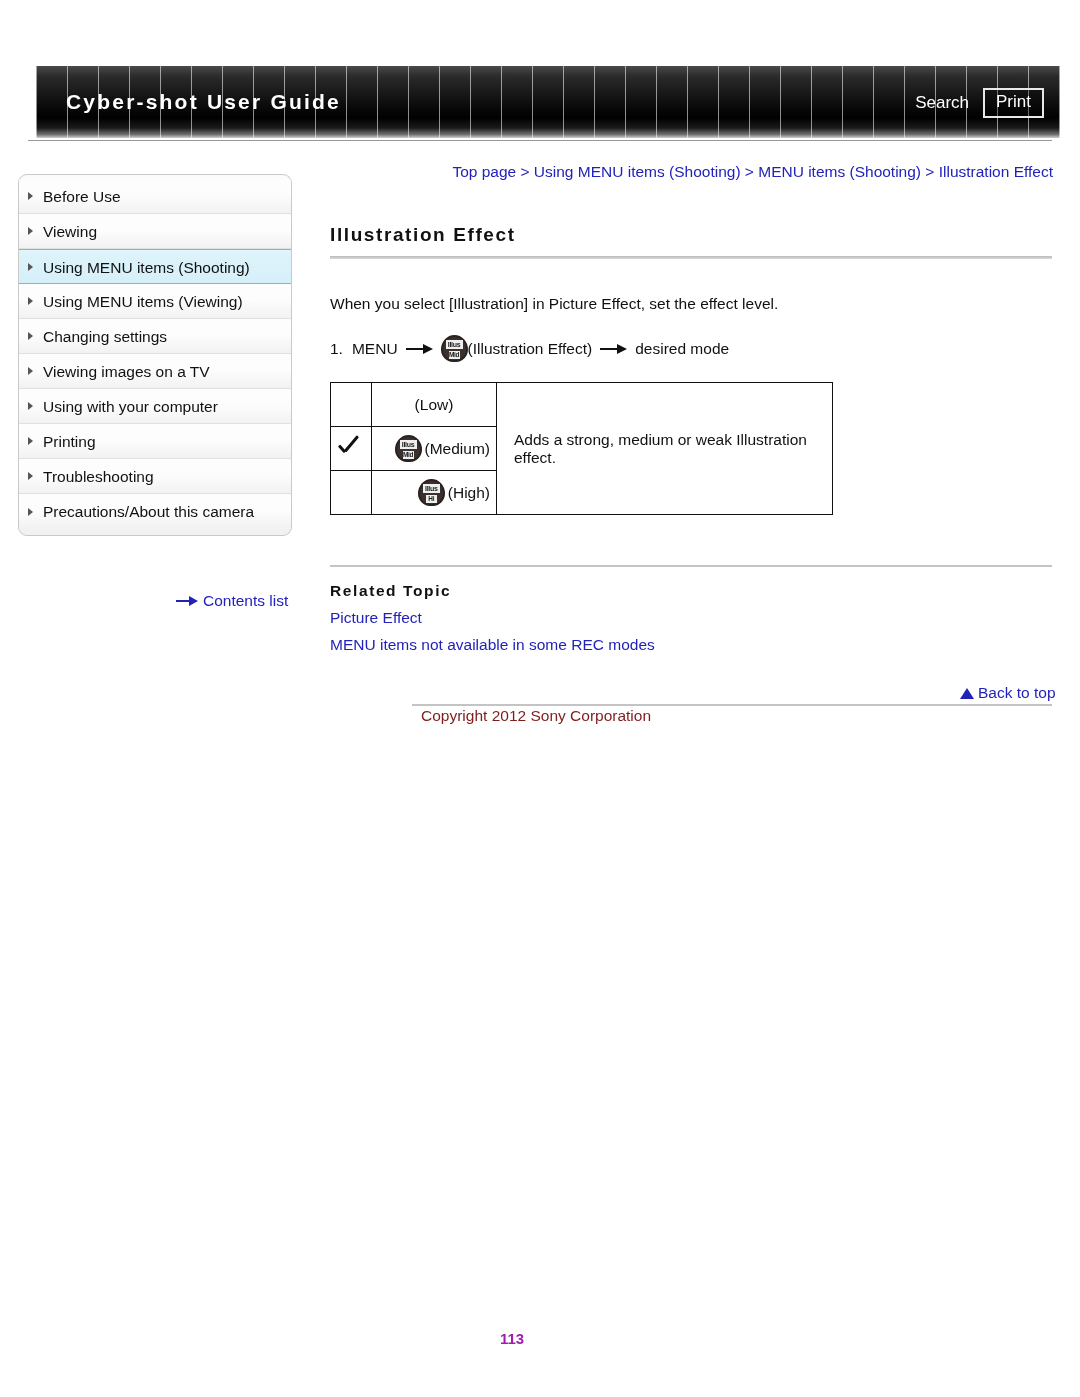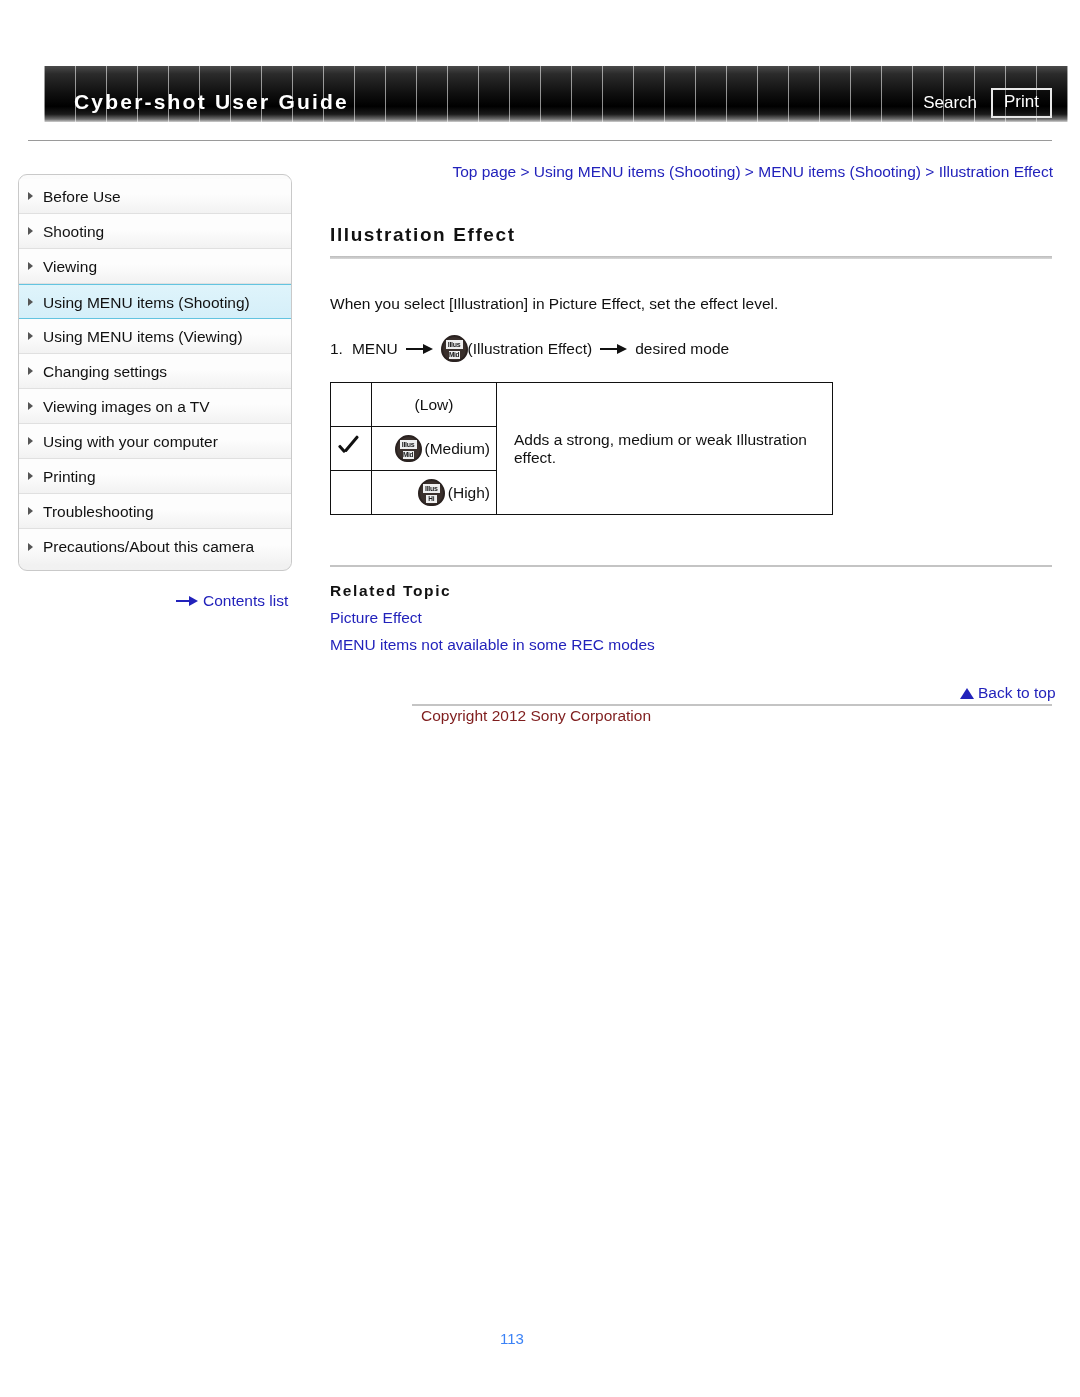--- a/index.html
+++ b/index.html
@@ -12,24 +12,24 @@
     height: 1397px;
     position: relative;
     font-family: "Liberation Sans", sans-serif;
     color: #000000;
     overflow: hidden;
   }
 
   
   #site-header {
     position: absolute;
-    left: 44px;
+    left: 36px;
     top: 66px;
     width: 1024px;
-    height: 56px;
+    height: 72px;
     background:
       repeating-linear-gradient(to right,
         rgba(255,255,255,0.55) 0px,
         rgba(255,255,255,0.55) 1px,
         rgba(255,255,255,0) 1px,
         rgba(255,255,255,0) 31px),
       linear-gradient(to bottom,
         #4a4a4a 0%,
         #2b2b2b 14%,
         #101010 48%,
@@ -375,45 +375,42 @@
     color: #7f1d1d;
     white-space: nowrap;
   }
   #page-number {
     position: absolute;
     left: 0;
     top: 1330px;
     width: 1024px;
     text-align: center;
     font-size: 15px;
-    color: #3b82f6;
+    color: #a21caf;
+    font-weight: bold;
   }
 </style>
 </head>
 <body>
 
 <div id="site-header">
   <div id="header-title">Cyber-shot User Guide</div>
   <div id="header-actions">
     <div id="search-link">Search</div>
     <div id="print-button">Print</div>
   </div>
 </div>
 <div id="header-underline"></div>
 
 <div id="breadcrumb">Top page &gt; Using MENU items (Shooting) &gt; MENU items (Shooting) &gt; Illustration Effect</div>
 
 <div id="sidebar">
   <div class="nav-item">
     <span class="bullet"></span>
     <span>Before Use</span>
-  </div>
-  <div class="nav-item">
-    <span class="bullet"></span>
-    <span>Shooting</span>
   </div>
   <div class="nav-item">
     <span class="bullet"></span>
     <span>Viewing</span>
   </div>
   <div class="nav-item selected">
     <span class="bullet"></span>
     <span>Using MENU items (Shooting)</span>
   </div>
   <div class="nav-item">

